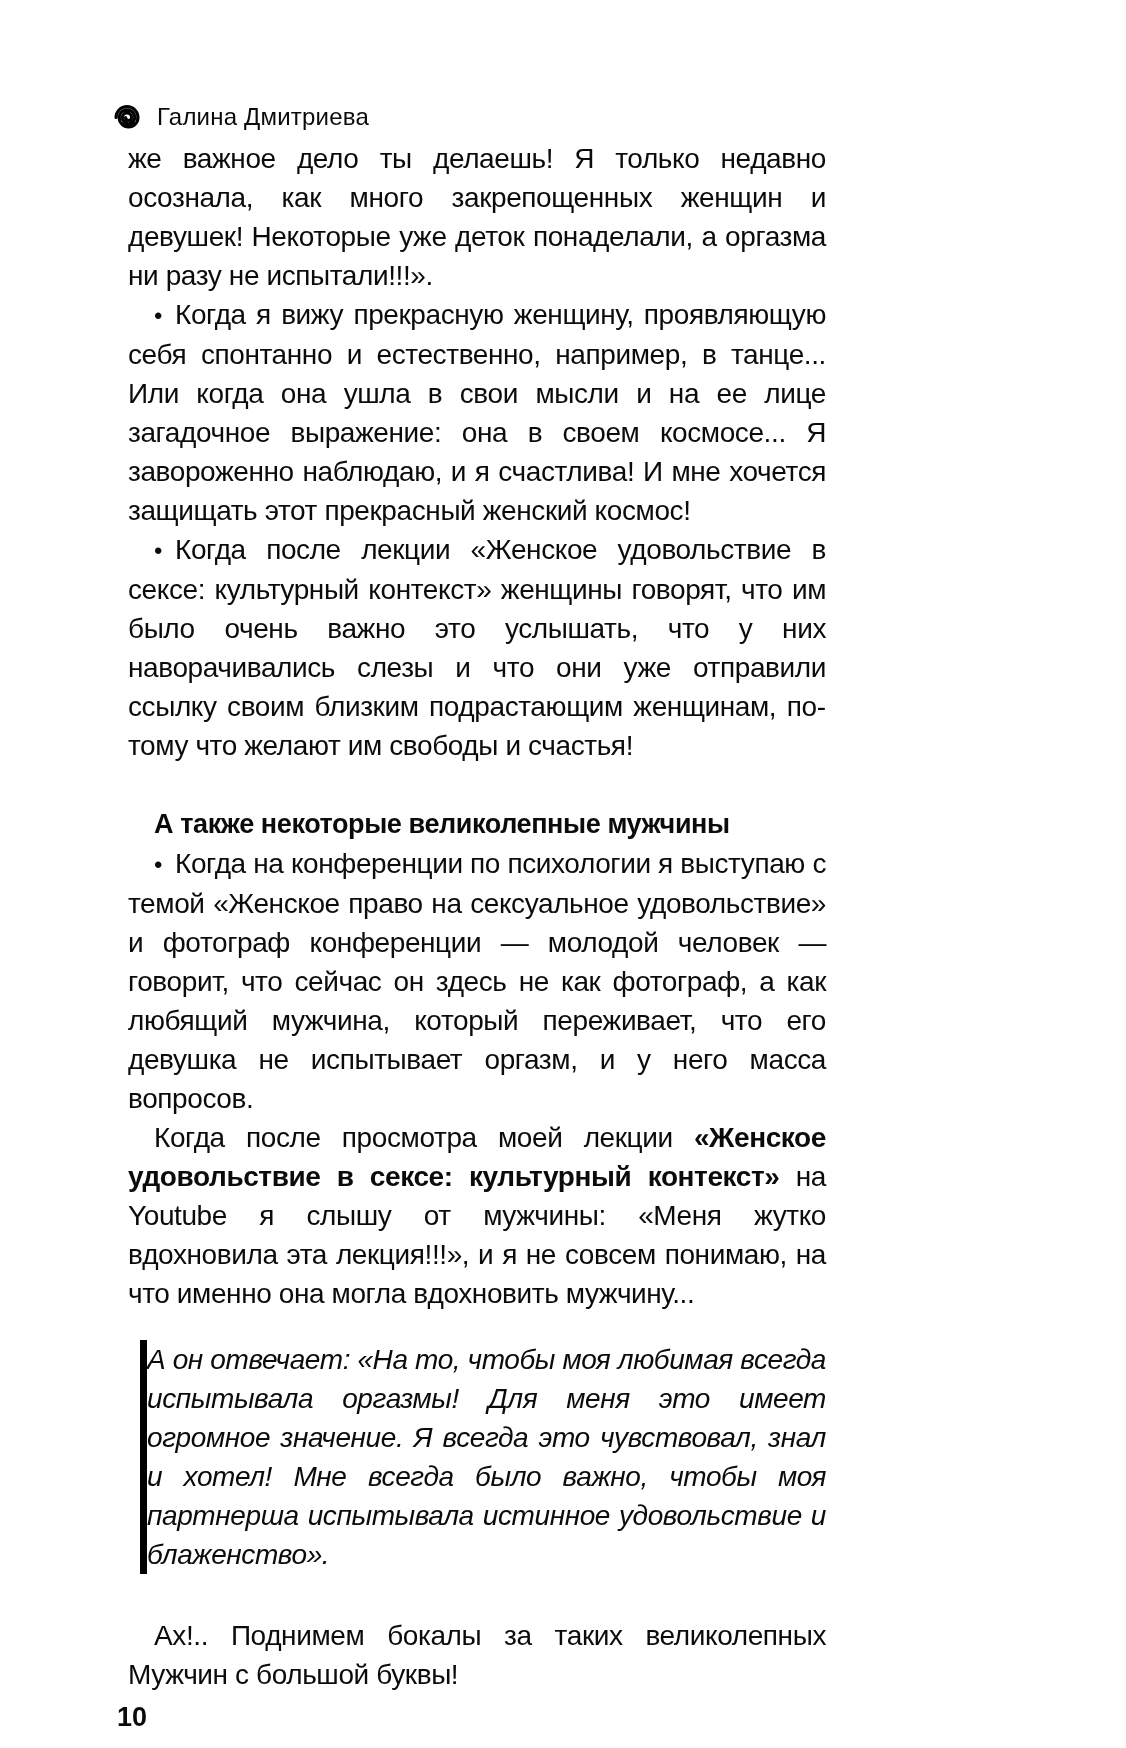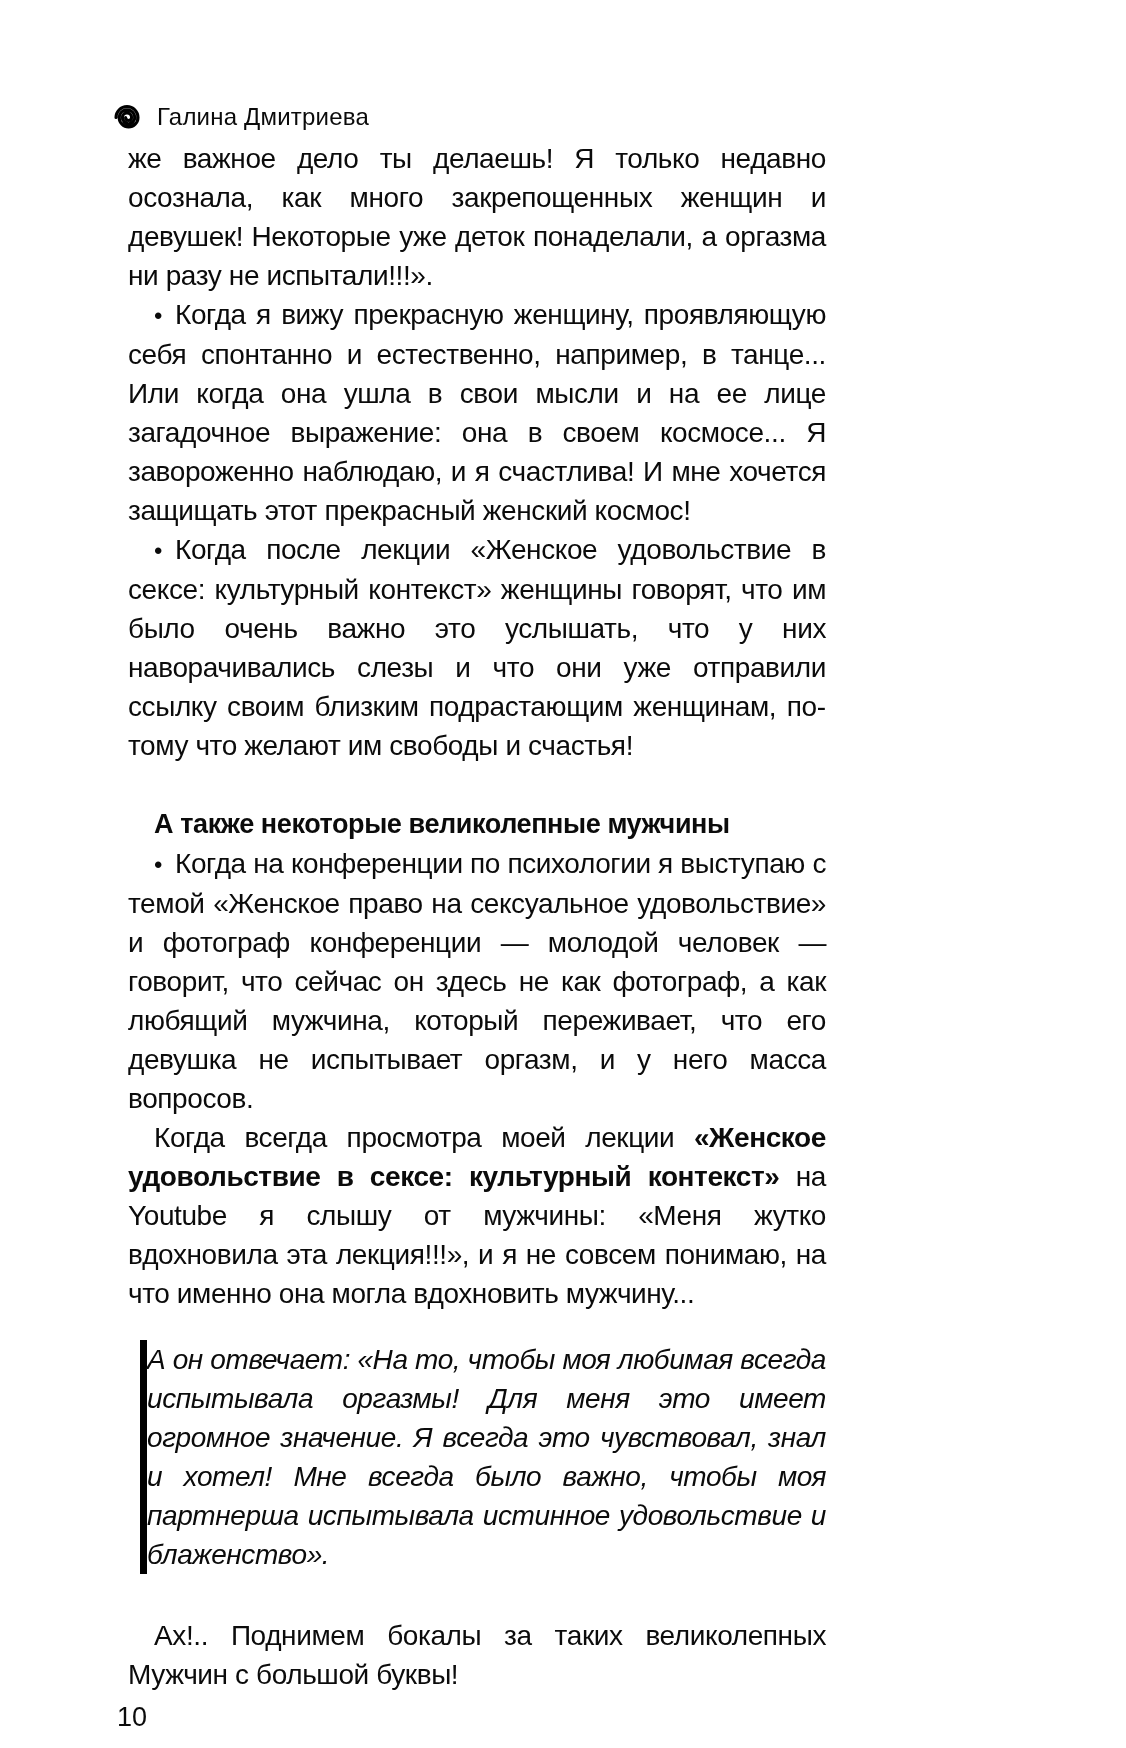--- a/index.html
+++ b/index.html
@@ -69,20 +69,21 @@
   .pull-quote {
     margin: 27px 0 42px 12px;
     border-left: 7px solid #000000;
     font-style: italic;
     text-indent: 0;
     text-align: justify;
   }
   
   .footer {
     margin: 8px 0 0 -11px;
+    font-weight: bold;
   }
   .page-number {
     font-size: 27px;
     letter-spacing: 0;
     color: #0b0b0b;
   }
 </style>
 </head>
 <body>
 
@@ -104,21 +105,21 @@
     <p class="para"><span class="bullet-glyph">•</span><span>Когда я вижу прекрасную женщину, проявляющую себя спонтанно и естественно, например, в танце... Или когда она ушла в свои мысли и на ее лице загадочное выражение: она в своем космосе... Я завороженно наблюдаю, и я счастлива! И мне хочется защищать этот прекрасный женский космос!</span></p>
 
     <p class="para"><span class="bullet-glyph">•</span><span>Когда после лекции «Женское удовольствие в сексе: куль­турный контекст» женщины говорят, что им было очень важно это услышать, что у них наворачивались слезы и что они уже от­правили ссылку своим близким подрастающим женщинам, по­тому что желают им свободы и счастья!</span></p>
 
     <h2 class="para section-heading" style="font-size:27px;">А также некоторые великолепные мужчины</h2>
 
     <p class="para"><span class="bullet-glyph">•</span><span>Когда на конференции по психологии я выступаю с темой «Женское право на сексуальное удовольствие» и фотограф кон­ференции — молодой человек — говорит, что сейчас он здесь не как фотограф, а как любящий мужчина, который переживает, что его девушка не испытывает оргазм, и у него масса вопросов.</span></p>
 
 
 
-    <p class="para"><span>Когда всегда просмотра моей лекции </span><span class="inline-bold">«Женское удовольст­вие в сексе: культурный контекст»</span><span> на Youtube я слышу от муж­чины: «Меня жутко вдохновила эта лекция!!!», и я не совсем по­нимаю, на что именно она могла вдохновить мужчину...</span></p>
+    <p class="para"><span>Когда после просмотра моей лекции </span><span class="inline-bold">«Женское удовольст­вие в сексе: культурный контекст»</span><span> на Youtube я слышу от муж­чины: «Меня жутко вдохновила эта лекция!!!», и я не совсем по­нимаю, на что именно она могла вдохновить мужчину...</span></p>
 
     <blockquote class="para pull-quote">А он отвечает: «На то, чтобы моя любимая всегда испытывала оргазмы! Для меня это имеет огромное значение. Я всегда это чувствовал, знал и хотел! Мне всегда было важно, чтобы моя партнерша испытывала истинное удовольствие и блаженство».</blockquote>
 
     <p class="para">Ах!.. Поднимем бокалы за таких великолепных Мужчин с боль­шой буквы!</p>
 
   </main>
 
   <footer class="footer">
     <span class="page-number">10</span>
   </footer>

